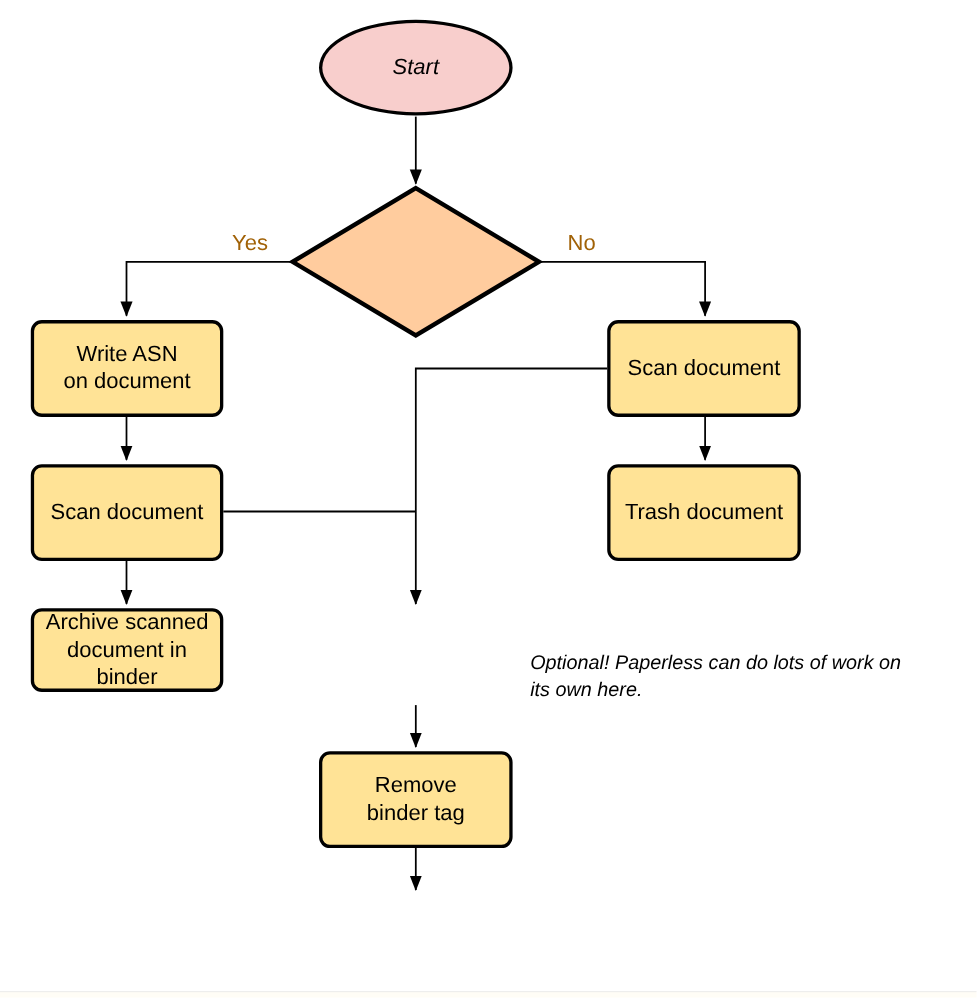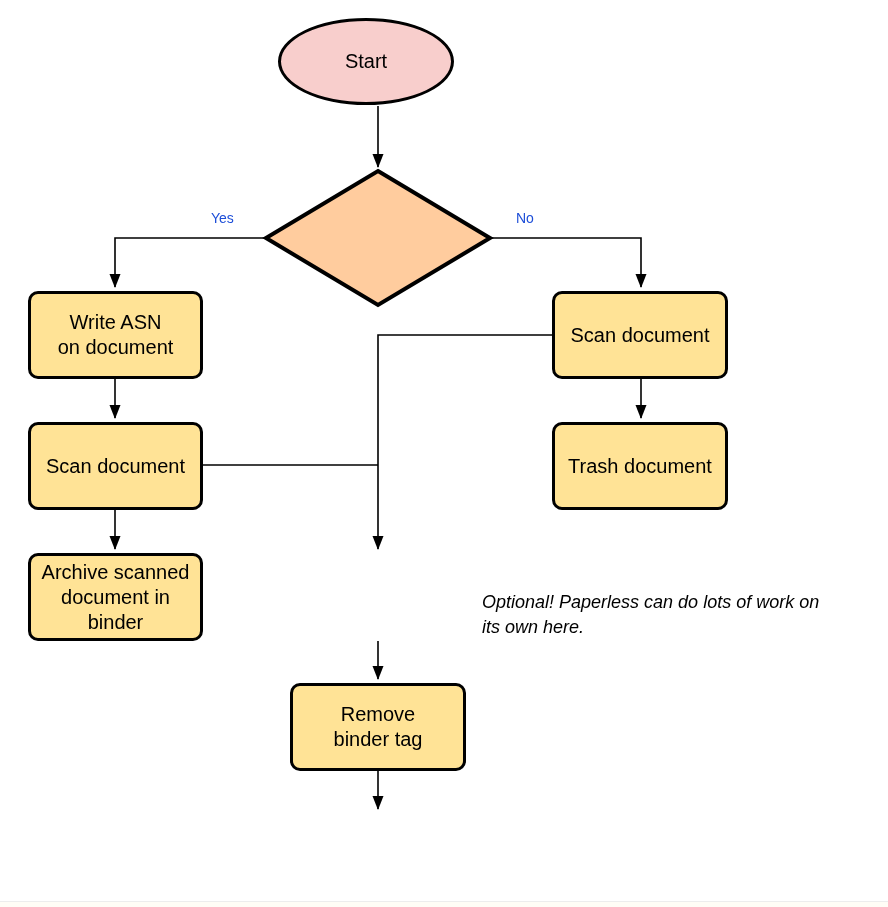--- a/index.html
+++ b/index.html
@@ -41,21 +41,21 @@
     border:3.5px solid var(--stroke);
     border-radius:50%;
   }
   .diamond-label{
     position:absolute;z-index:1;
     display:flex;align-items:center;justify-content:center;
     font-size:20px;line-height:1.25;color:#000;
   }
   .edge-label{
     position:absolute;z-index:1;
-    font-size:14px;color:#1d4ed8;
+    font-size:20px;color:#a16207;
   }
   .annotation{
     position:absolute;z-index:1;
     font-size:18px;font-style:italic;color:#000;
     line-height:1.38;
     white-space:pre-line;
   }
   .bottom-strip{
     position:absolute;left:0;right:0;top:901px;height:6px;
     background:#fffdf6;border-top:1px solid #ededed;z-index:2;
@@ -80,21 +80,21 @@
     <polyline points="490,238 641,238 641,287" fill="none" stroke="#000" stroke-width="1.6" marker-end="url(#arrow)"></polyline>
     <polyline points="115,379 115,418" fill="none" stroke="#000" stroke-width="1.6" marker-end="url(#arrow)"></polyline>
     <polyline points="115,510 115,549" fill="none" stroke="#000" stroke-width="1.6" marker-end="url(#arrow)"></polyline>
     <polyline points="641,379 641,418" fill="none" stroke="#000" stroke-width="1.6" marker-end="url(#arrow)"></polyline>
     <polyline points="552,335 378,335 378,549" fill="none" stroke="#000" stroke-width="1.6" marker-end="url(#arrow)"></polyline>
     <polyline points="203,465 378,465" fill="none" stroke="#000" stroke-width="1.6"></polyline>
     <polyline points="378,641 378,679" fill="none" stroke="#000" stroke-width="1.6" marker-end="url(#arrow)"></polyline>
     <polyline points="378,771 378,809" fill="none" stroke="#000" stroke-width="1.6" marker-end="url(#arrow)"></polyline>
   </svg>
 
-  <div class="node ellipse" style="left:278px;top:18px;width:176px;height:87px;">
+  <div class="node ellipse" style="left:290px;top:18px;width:176px;height:87px;font-style:italic;">
     <span class="node-label">Start</span>
   </div>
 
 
   <div class="node rect" style="left:28px;top:291px;width:175px;height:88px;">
     <span class="node-label">Write ASN
 on document</span>
   </div>
 
   <div class="node rect" style="left:552px;top:291px;width:176px;height:88px;">
@@ -102,21 +102,21 @@
   </div>
 
   <div class="node rect" style="left:28px;top:422px;width:175px;height:88px;">
     <span class="node-label">Scan document</span>
   </div>
 
   <div class="node rect" style="left:552px;top:422px;width:176px;height:88px;">
     <span class="node-label">Trash document</span>
   </div>
 
-  <div class="node rect" style="left:28px;top:553px;width:175px;height:88px;">
+  <div class="node rect" style="left:28px;top:553px;width:175px;height:76px;">
     <span class="node-label">Archive scanned
 document in
 binder</span>
   </div>
 
 
   <div class="node rect" style="left:290px;top:683px;width:176px;height:88px;">
     <span class="node-label">Remove
 binder tag</span>
   </div>

